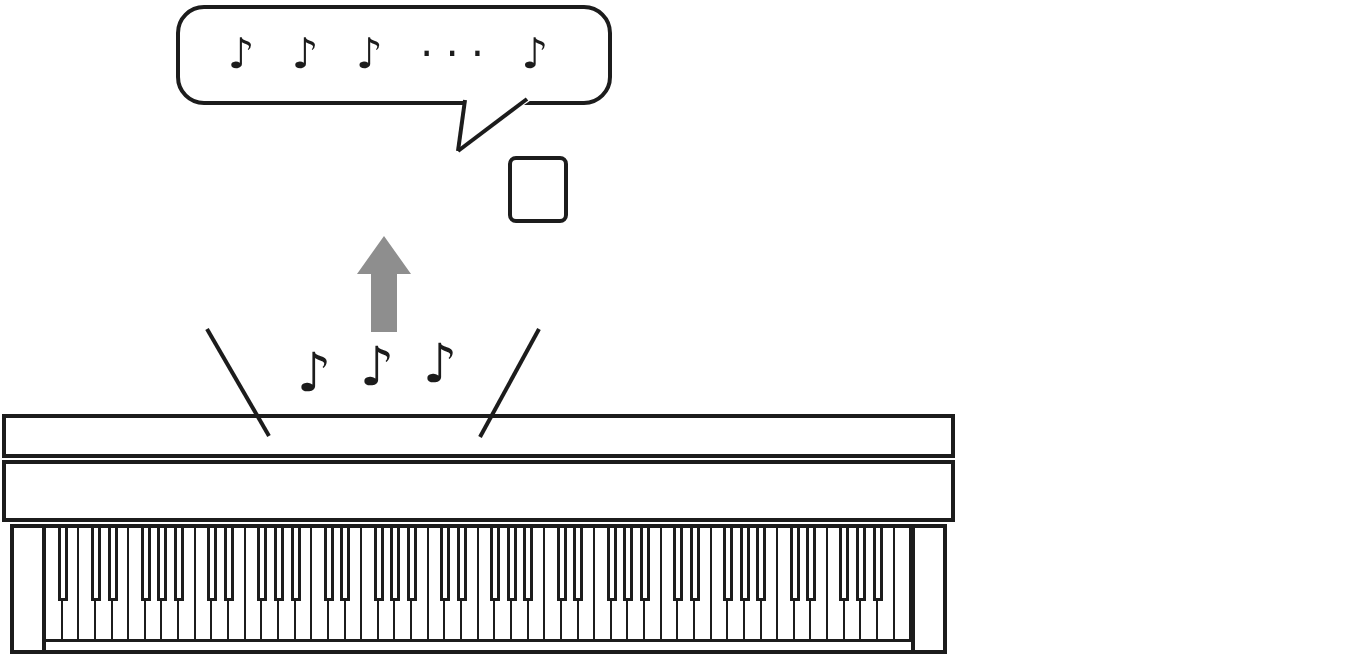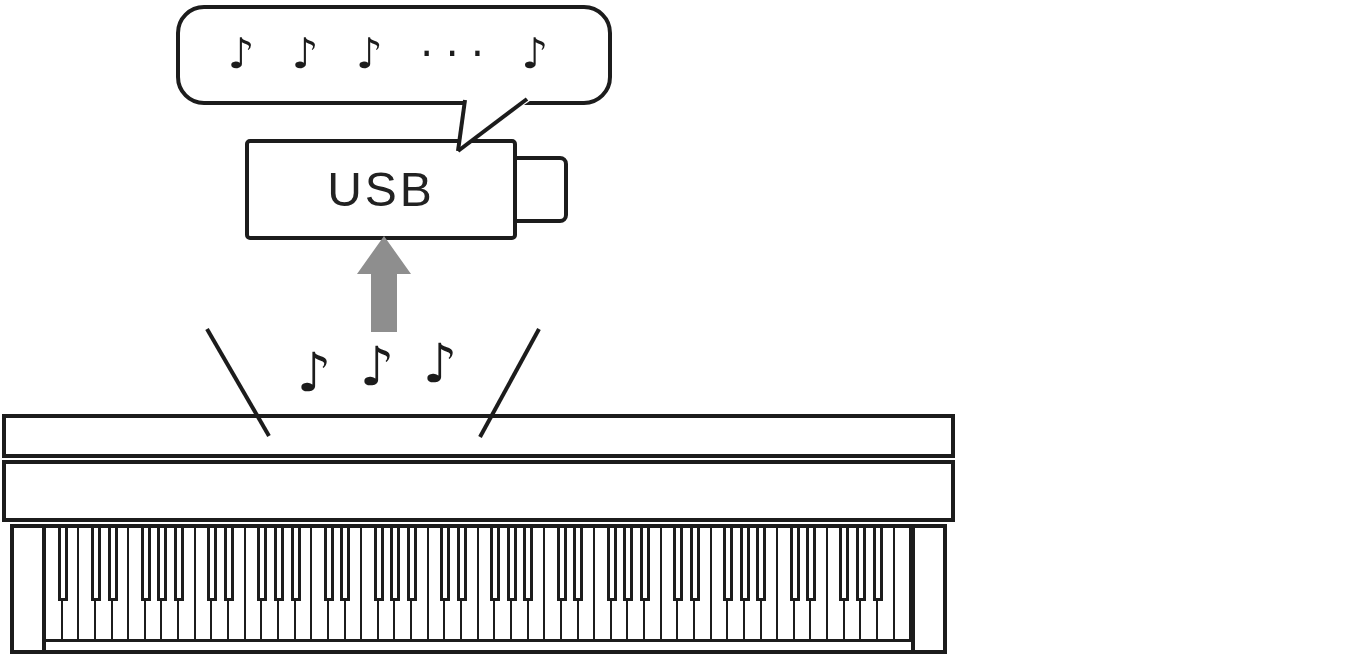--- a/index.html
+++ b/index.html
@@ -130,23 +130,20 @@
 </head>
 <body>
 
 <div class="canvas">
 
   <div class="bubble">
     <span class="bubble-notes">♪ ♪ ♪ ··· ♪</span>
   </div>
 
   <div class="usb-connector"></div>
-  <div class="usb-body">
-    <span class="usb-label">USB</span>
-  </div>
 
   <span class="air-note n0">♪</span>
   <span class="air-note n1">♪</span>
   <span class="air-note n2">♪</span>
 
   <div class="piano">
     <div class="panel top"></div>
     <div class="panel mid"></div>
     <div class="keybed">
       <div class="cheek left"></div>

